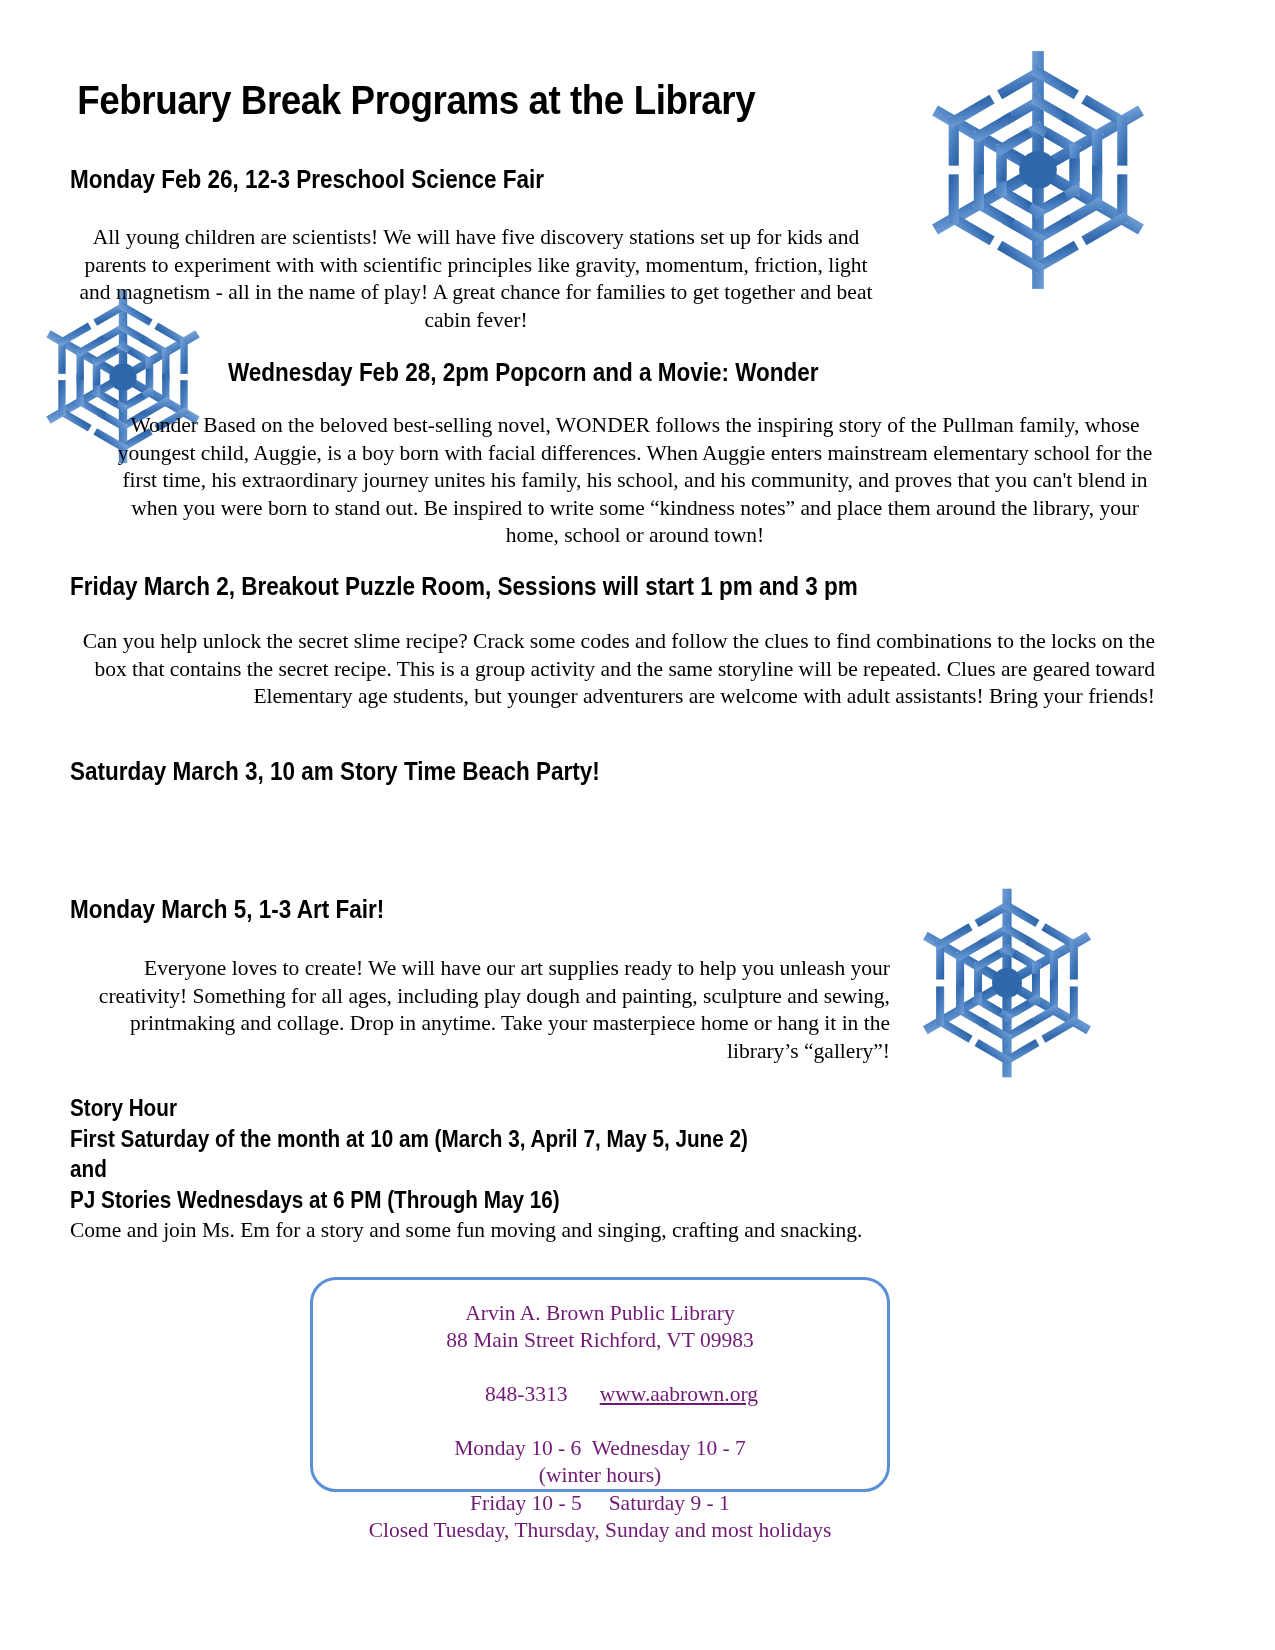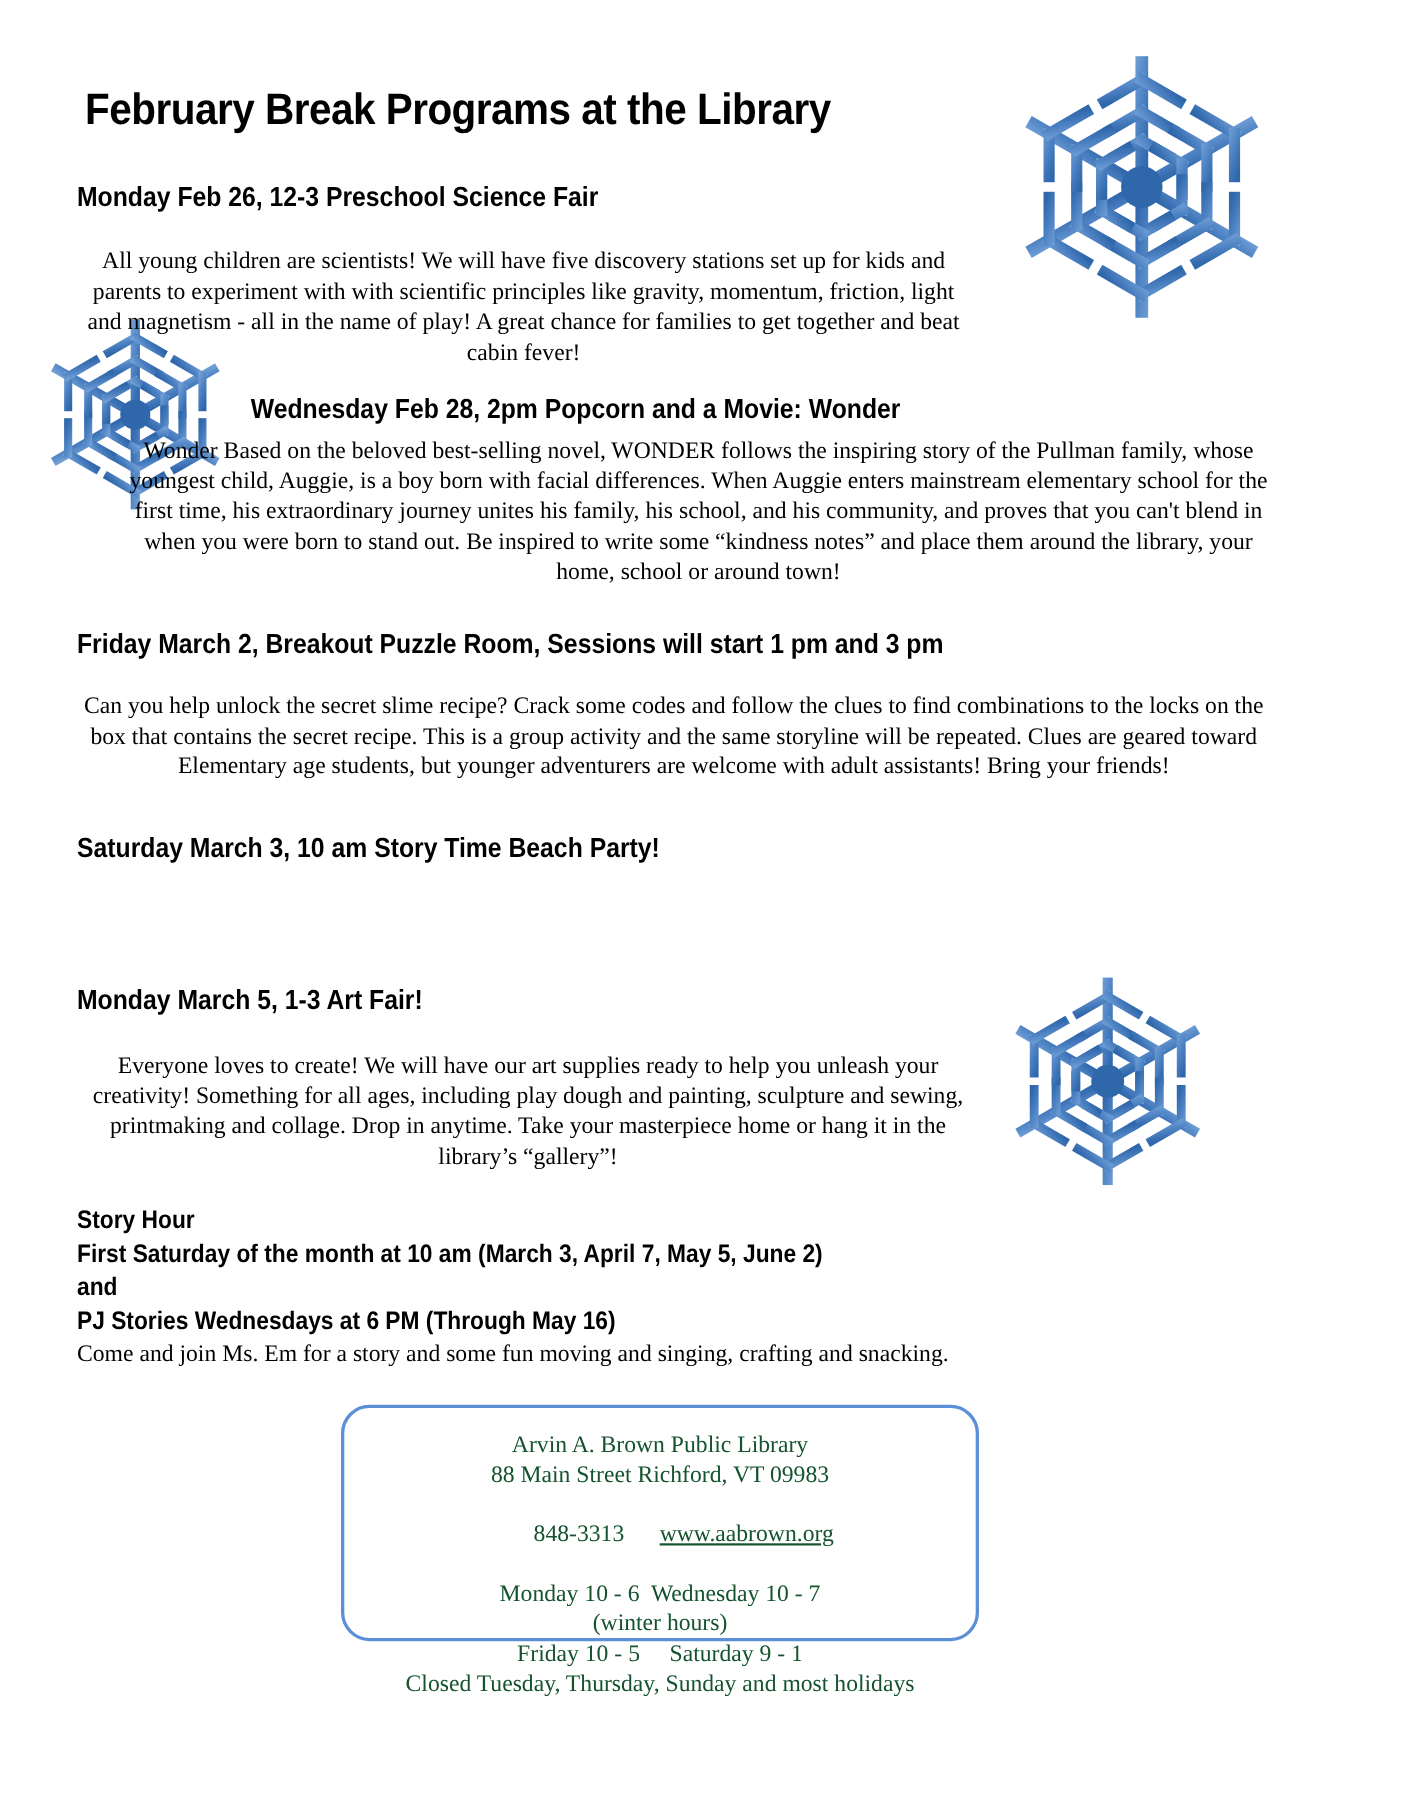--- a/index.html
+++ b/index.html
@@ -50,30 +50,30 @@
   }
 
   .body-text {
     font-family: "Liberation Serif", serif;
     font-size: 21.5px;
     line-height: 1.28;
     color: #000;
   }
 
   .ctr { text-align: center; }
-  .just { text-align: center; }
+  .just { text-align: right; }
 
   
   .blk { position: absolute; }
 
   #sec1-head { left: 70px; top: 165px; width: 900px; }
   #sec1-body { left: 70px; top: 224px; width: 812px; font-family: Liberation Serif, serif; }
 
   #sec2-head { left: 228px; top: 358px; width: 900px; }
-  #sec2-body { left: 110px; top: 396px; width: 1050px; }
+  #sec2-body { left: 110px; top: 412px; width: 1050px; }
 
   #sec3-head { left: 70px; top: 572px; width: 1100px; }
   #sec3-body { left: 70px; top: 628px; width: 1085px; }
 
   #sec4-head { left: 70px; top: 757px; width: 1000px; }
   #sec4-body { left: 70px; top: 816px; width: 1085px; }
 
   #sec5-head { left: 70px; top: 895px; width: 900px; }
   #sec5-body { left: 70px; top: 955px; width: 820px; }
 
@@ -104,21 +104,21 @@
     border-radius: 26px;
     box-sizing: border-box;
     background: #fff;
   }
   .info-inner {
     text-align: center;
     font-family: "Liberation Serif", serif;
     font-size: 21.5px;
     line-height: 1.26;
     padding-top: 20px;
-    color: #14532d;
+    color: #701a75;
   }
   .info-inner .row { white-space: pre; }
   .link-u { text-decoration: underline; }
 </style>
 </head>
 <body>
 
 <div class="page">
 
   <svg class="snowflake sf-tr" viewBox="0 0 200 200">

